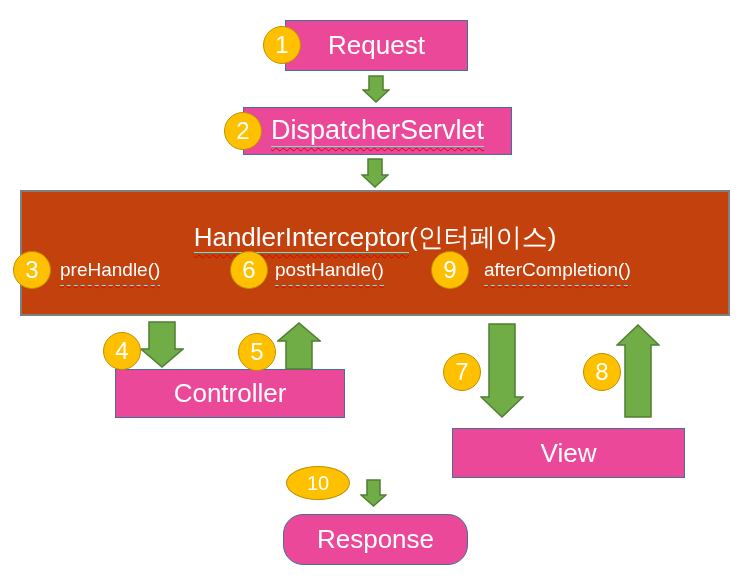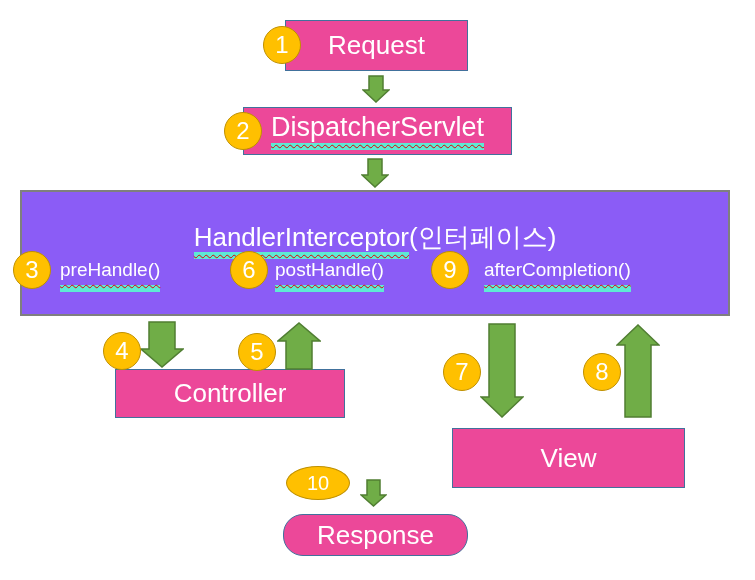--- a/index.html
+++ b/index.html
@@ -8,26 +8,26 @@
     font-family:"Liberation Sans", sans-serif; overflow:hidden;
   }
   .box {
     position:absolute; box-sizing:border-box;
     background:#ec4899; border:1.5px solid #41719C;
     display:flex; align-items:center; justify-content:center;
     color:#ffffff; font-size:26px;
   }
   .panel {
     position:absolute; box-sizing:border-box; left:20px; top:190px; width:710px; height:126px;
-    background:#8b5cf6; border:2px solid #7F7F7F; color:#ffffff;
+    background:#c2410c; border:2px solid #7F7F7F; color:#ffffff;
   }
   .panel-title { position:absolute; top:30px; left:0; width:100%; text-align:center; font-size:26px; line-height:30px; }
   .method { position:absolute; top:63px; font-size:19px; line-height:30px; white-space:nowrap; }
   .spell {
-    border-bottom:7px solid #5eead4;
+    border-bottom:1px solid #5eead4;
     text-decoration: underline wavy #E00000;
     text-decoration-thickness:1px;
     text-underline-offset:8px;
   }
   .badge {
     position:absolute; box-sizing:border-box; z-index:5;
     width:38px; height:38px; border-radius:50%;
     background:#FFC000; border:1.5px solid #BF9000;
     display:flex; align-items:center; justify-content:center;
     color:#ffffff; font-size:24px;
@@ -105,28 +105,28 @@
   <div class="badge" style="left:443px; top:353px;">
     <span>7</span>
   </div>
   <svg class="arrow" style="left:616px; top:324px;" width="44" height="94" viewBox="0 0 44 94">
     <polygon points="9,93 35,93 35,21 43,21 22,1 1,21 9,21"></polygon>
   </svg>
   <div class="badge" style="left:583px; top:353px;">
     <span>8</span>
   </div>
 
-  <div class="box" style="left:452px; top:428px; width:233px; height:60px;">
+  <div class="box" style="left:452px; top:428px; width:233px; height:50px;">
     <span class="box-label">View</span>
   </div>
 
   <svg class="arrow" style="left:360px; top:479px;" width="27" height="28" viewBox="0 0 27 28">
     <polygon points="7,1 20,1 20,16 26,16 13.5,27 1,16 7,16"></polygon>
   </svg>
   <div class="badge wide" style="left:286px; top:466px;">
     <span>10</span>
   </div>
 
-  <div class="box" style="left:283px; top:514px; width:185px; height:42px;border-radius:20px;">
+  <div class="box" style="left:283px; top:514px; width:185px; height:51px;border-radius:20px;">
     <span class="box-label">Response</span>
   </div>
 
 </div>
 
 </body></html>

